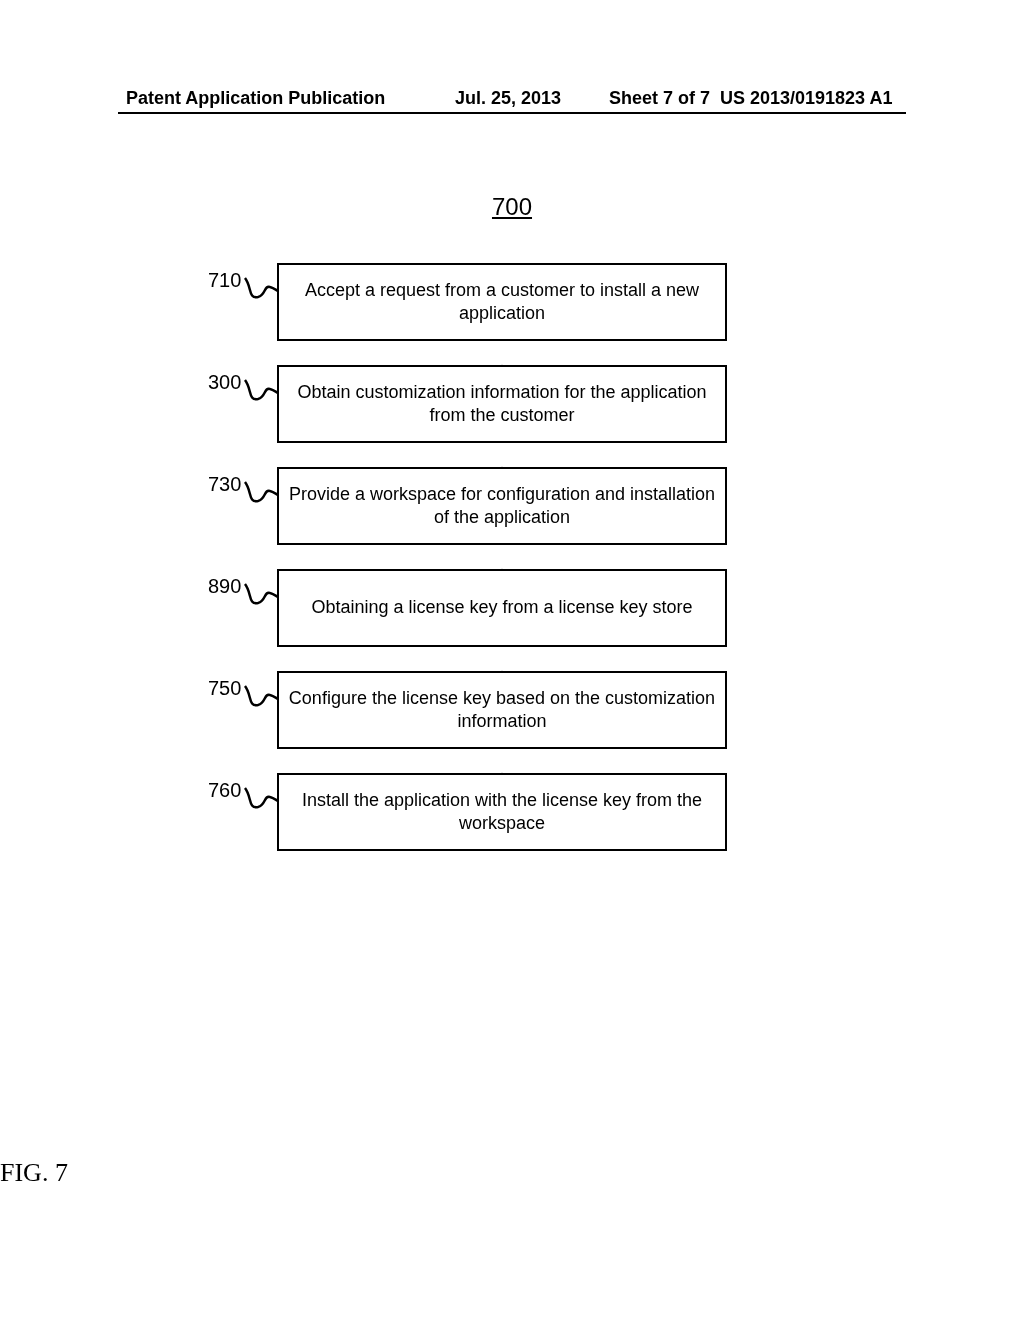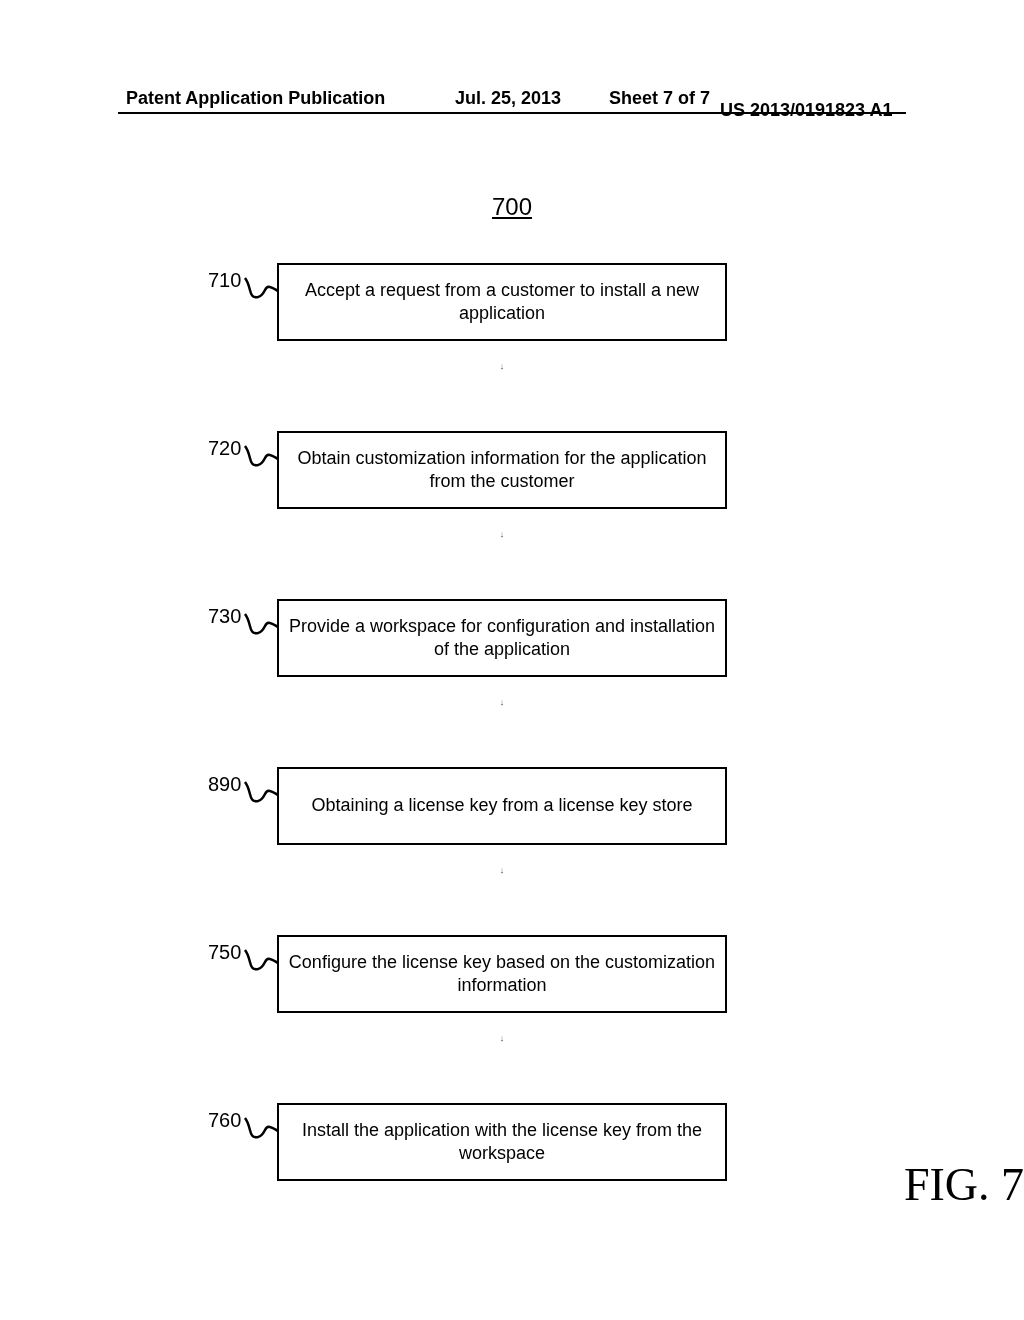--- a/index.html
+++ b/index.html
@@ -34,21 +34,20 @@
     left: 455px;
   }
   .header .sheet {
     position: absolute;
     left: 580px;
     margin-left: 29px;
   }
   .header .docnum {
     position: absolute;
     left: 720px;
-    margin-top: 12px;
   }
   .header-rule {
     position: absolute;
     top: 112px;
     left: 118px;
     width: 788px;
     height: 0;
     border-top: 2px solid #000;
   }
   .figref {
@@ -61,21 +60,21 @@
     text-decoration: underline;
   }
   .flowchart {
     position: absolute;
     top: 263px;
     left: 120px;
     width: 780px;
   }
   .row {
     position: relative;
-    height: 168px;
+    height: 102px;
   }
   .step-label {
     position: absolute;
     top: 6px;
     left: 88px;
     font-size: 20px;
   }
   .pigtail {
     position: absolute;
     top: 14px;
@@ -103,24 +102,23 @@
     left: 381px;
     top: 78px;
     height: 52px;
     width: 2px;
   }
   .figcap {
     position: absolute;
     top: 1158px;
     left: 0;
     right: 0;
-    text-align: right;
+    text-align: left;
     font-family: "Times New Roman", Times, serif;
-    font-size: 46px;
-    margin-left: 17px;
+    font-size: 26px;
   }
 </style>
 </head>
 <body>
 
 <div class="page">
 
   <div class="header">
     <div class="pub">Patent Application Publication</div>
     <div class="date">Jul. 25, 2013</div>
@@ -139,21 +137,21 @@
         <path d="M1 1 C 8 10, 4 22, 14 20 C 22 18, 20 8, 26 10 C 30 11, 32 13, 34 14" stroke="#000" stroke-width="2.5" fill="none"></path>
       </svg>
       <div class="box">Accept a request from a customer to install a new application</div>
       <svg class="arrow" width="20" height="52" viewBox="-10 0 20 52">
         <line x1="0" y1="0" x2="0" y2="40" stroke="#000" stroke-width="2.5"></line>
         <polygon points="0,52 -8,38 8,38" fill="#000"></polygon>
       </svg>
     </div>
 
     <div class="row">
-      <div class="step-label">720</div>
+      <div class="step-label">300</div>
       <svg class="pigtail" width="34" height="28" viewBox="0 0 34 28">
         <path d="M1 1 C 8 10, 4 22, 14 20 C 22 18, 20 8, 26 10 C 30 11, 32 13, 34 14" stroke="#000" stroke-width="2.5" fill="none"></path>
       </svg>
       <div class="box">Obtain customization information for the application from the customer</div>
       <svg class="arrow" width="20" height="52" viewBox="-10 0 20 52">
         <line x1="0" y1="0" x2="0" y2="40" stroke="#000" stroke-width="2.5"></line>
         <polygon points="0,52 -8,38 8,38" fill="#000"></polygon>
       </svg>
     </div>
 

